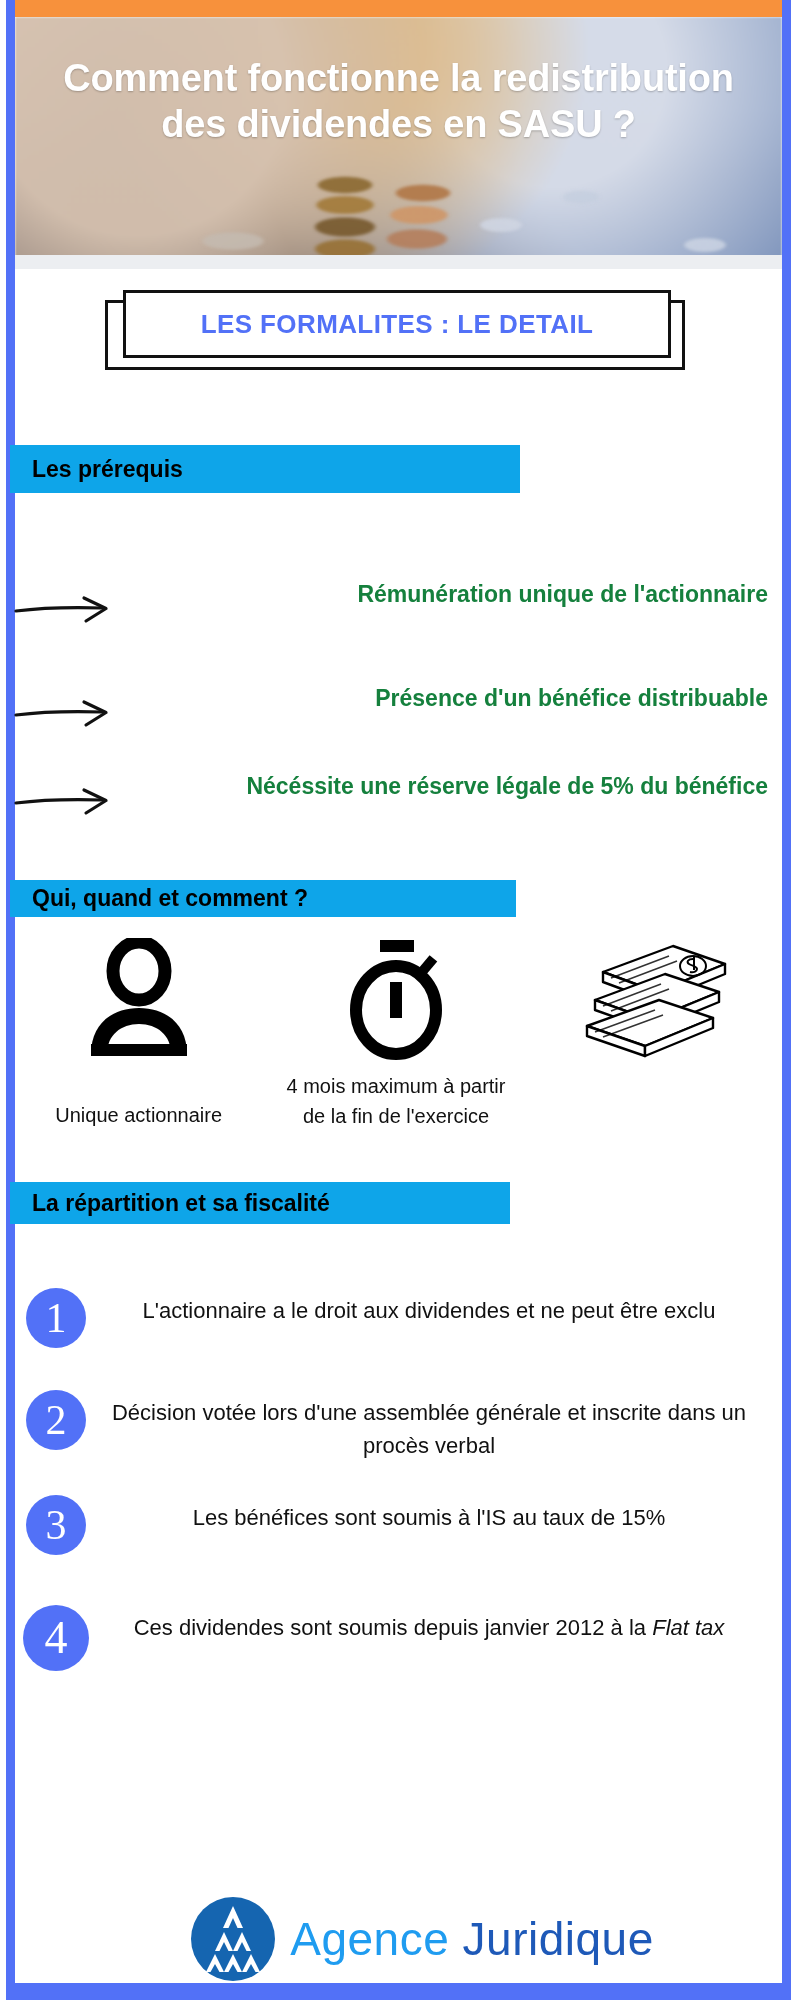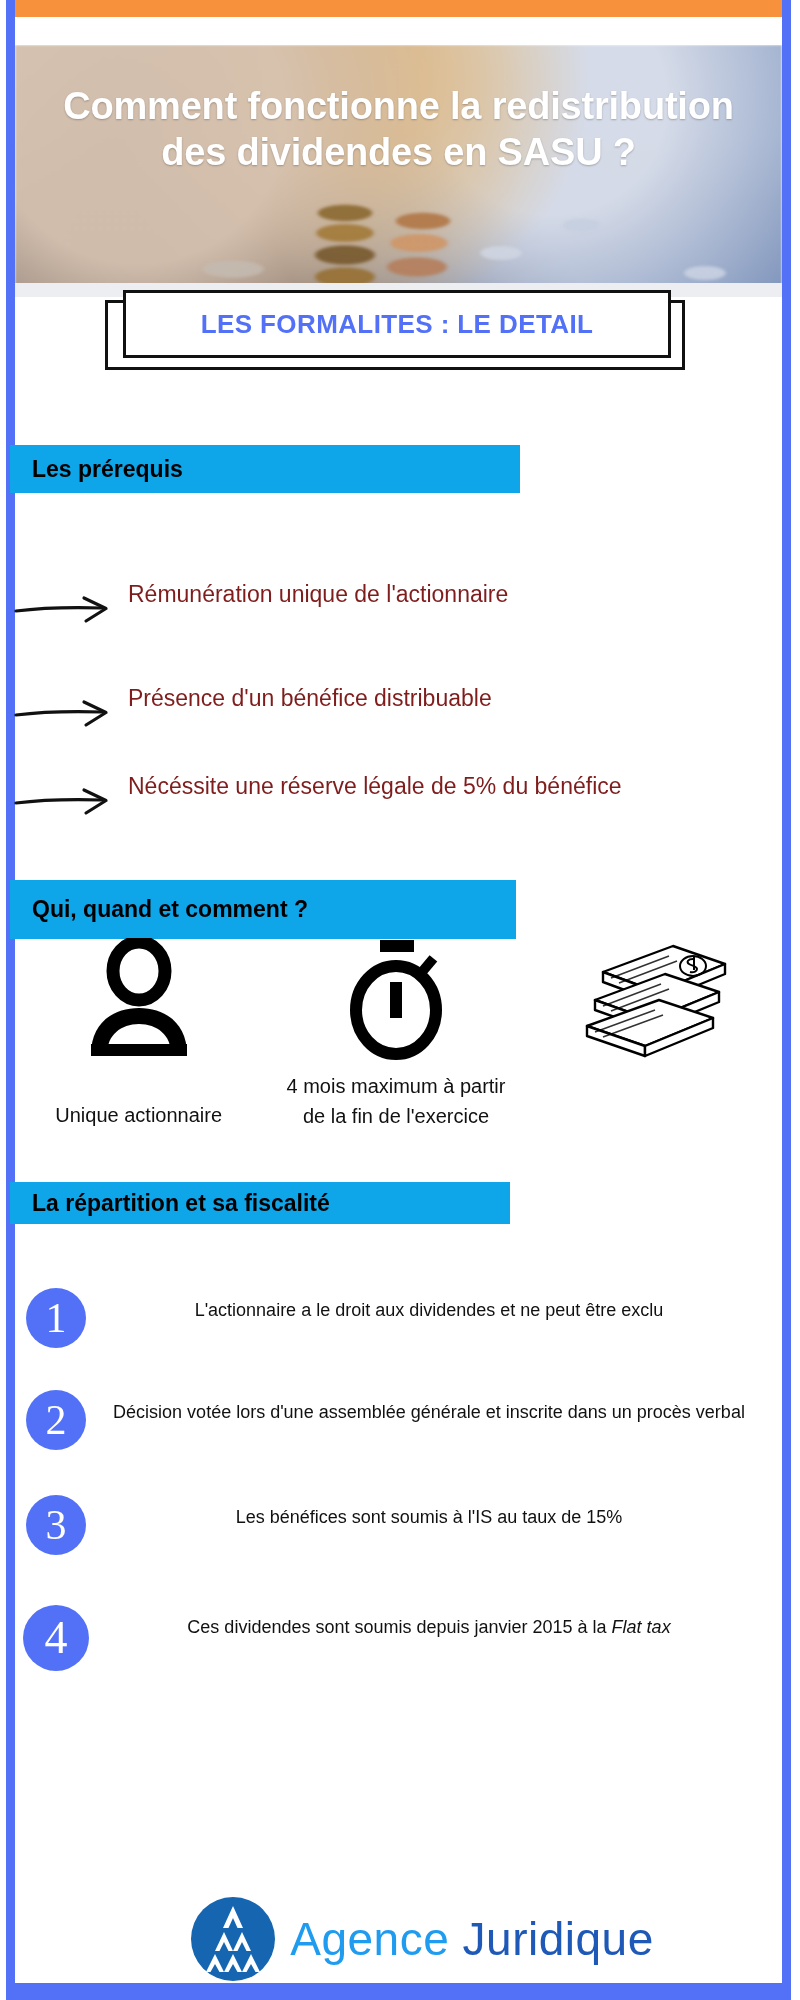--- a/index.html
+++ b/index.html
@@ -37,21 +37,20 @@
     position:absolute; left:15px; top:1983px;
     width:767px; height:17px;
     background:#5271f7;
   }
 
   
   #hero {
     position:absolute; left:15px; top:17px;
     width:767px; height:252px;
     overflow:hidden;
-    margin-top:28px;
   }
   #hero .photo {
     position:absolute; inset:0;
     background:
       radial-gradient(circle at 16% 28%, rgba(216,196,178,0.95) 0 22%, rgba(0,0,0,0) 58%),
       radial-gradient(circle at 43% 14%, rgba(228,176,96,0.75) 0 16%, rgba(0,0,0,0) 50%),
       radial-gradient(circle at 70% 22%, rgba(222,226,236,0.9) 0 20%, rgba(0,0,0,0) 55%),
       radial-gradient(circle at 90% 40%, rgba(126,152,196,0.9) 0 26%, rgba(0,0,0,0) 62%),
       radial-gradient(circle at 30% 86%, rgba(58,48,48,0.85) 0 30%, rgba(0,0,0,0) 66%),
       linear-gradient(to bottom, #cfc2b5 0%, #bfb2ab 36%, #6d6166 62%, #4b4450 100%);
@@ -119,32 +118,32 @@
   .section-bar {
     position:absolute;
     background:#0ea5e9;
     display:flex; align-items:center;
     color:#000;
     font-size:23px;
     font-weight:600;
     padding-left:22px;
   }
   #bar-prerequis  { left:10px; top:445px; width:510px; height:48px; }
-  #bar-qui        { left:10px; top:880px; width:506px; height:59px; }
+  #bar-qui        { left:10px; top:880px; width:506px; height:37px; }
   #bar-repartition{ left:10px; top:1182px; width:500px; height:42px; }
 
   
   .arrow-row {
     position:absolute; left:10px; width:772px;
     display:flex; align-items:flex-start;
   }
   .arrow-ico { width:118px; flex:0 0 118px; padding-top:14px; }
   .arrow-txt {
-    flex:1; text-align:left;
-    font-size:23px; font-weight:normal; color:#7f1d1d;
+    flex:1; text-align:right;
+    font-size:23px; font-weight:bold; color:#15803d;
     line-height:32px;
     padding-right:14px;
   }
   #arrow-1 { top:578px; }
   #arrow-2 { top:682px; }
   #arrow-3 { top:770px; }
 
   
   #icon-row {
     position:absolute; left:10px; top:930px;
@@ -181,21 +180,21 @@
     background:#5271f7;
     color:#ffffff;
     font-family:"Liberation Serif", serif;
     font-size:42px;
     display:flex; align-items:center; justify-content:center;
     line-height:1;
   }
   .num-text {
     flex:1;
     text-align:center;
-    font-size:18px;
+    font-size:22px;
     line-height:33px;
     color:#111;
     padding:6px 26px 0 0;
   }
   .num-text i { font-style:italic; }
   #num-1 { top:1288px; }
   #num-2 { top:1390px; }
   #num-3 { top:1495px; }
   #num-4 { top:1605px; }
   #num-4 .num-badge .circle { width:66px; height:66px; font-size:46px; }
@@ -352,21 +351,21 @@
     <div class="num-badge">
       <div class="circle">3</div>
     </div>
     <div class="num-text">Les bénéfices sont soumis à l'IS au taux de 15%</div>
   </div>
 
   <div class="num-row" id="num-4">
     <div class="num-badge">
       <div class="circle">4</div>
     </div>
-    <div class="num-text"><span>Ces dividendes sont soumis depuis janvier 2015 à la </span><i>Flat tax</i></div>
+    <div class="num-text"><span>Ces dividendes sont soumis depuis janvier 2012 à la </span><i>Flat tax</i></div>
   </div>
 
   <div id="logo">
     <div class="mark">
       <svg width="86" height="86" viewBox="0 0 86 86">
         <circle cx="43" cy="43" r="42" fill="#1565b0"></circle>
         <g fill="#ffffff">
           <path d="M43 10 L53 32 L33 32 Z"></path>
           <path d="M34 36 L43 55 L25 55 Z"></path>
           <path d="M52 36 L61 55 L43 55 Z"></path>

